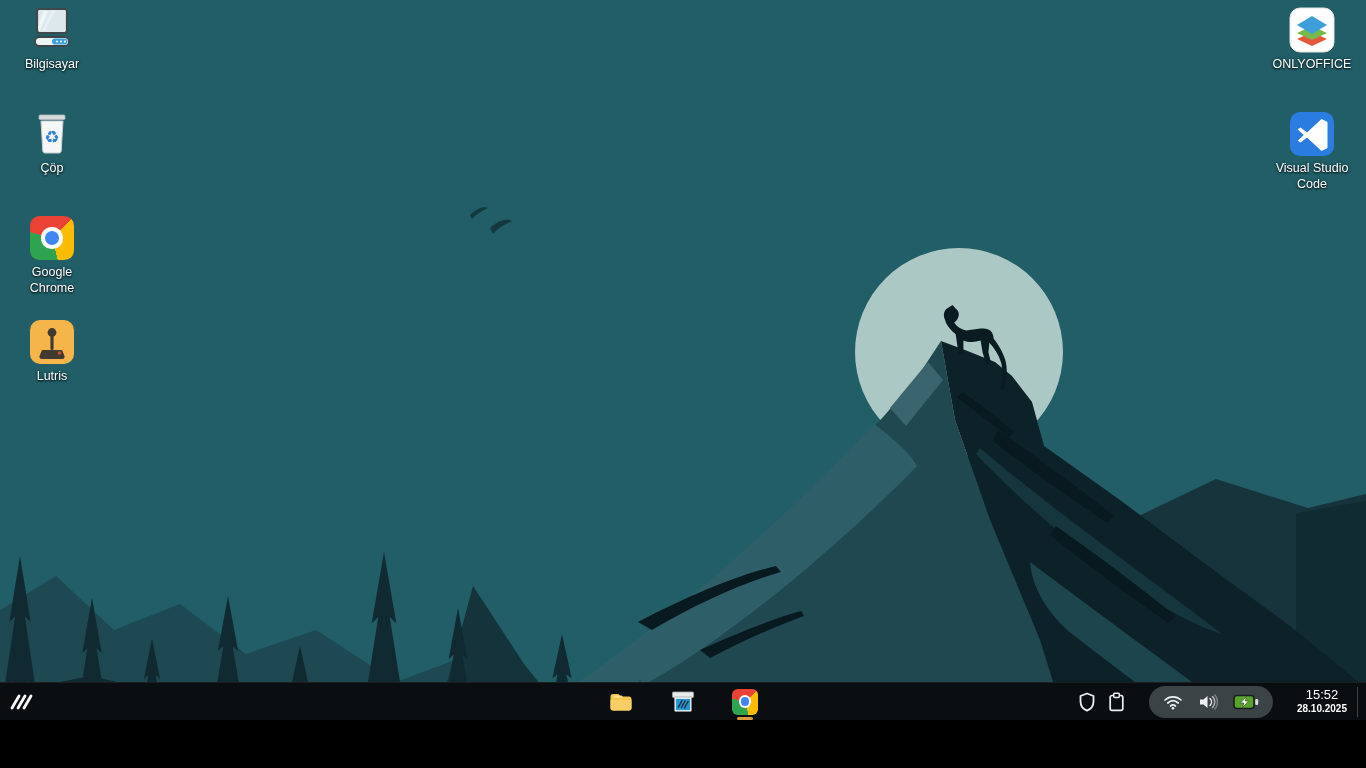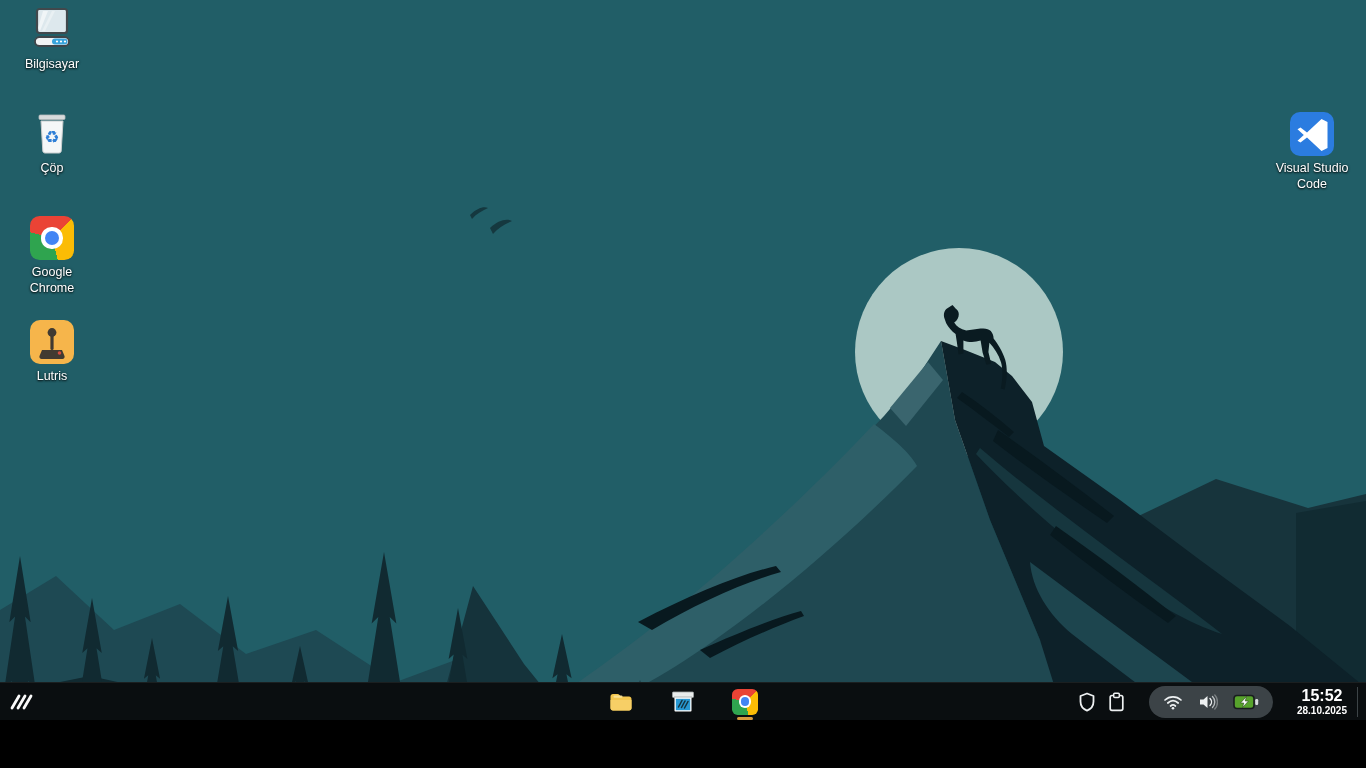--- a/index.html
+++ b/index.html
@@ -31,21 +31,21 @@
   #menu-btn{width:46px;justify-content:flex-start;padding-left:8px;}
   #center-apps{position:absolute;left:50%;transform:translateX(-50%);display:flex;gap:36px;align-items:center;height:38px;}
   .app-btn{position:relative;width:26px;height:38px;display:flex;align-items:center;justify-content:center;}
   .run-underline{position:absolute;left:50%;transform:translateX(-50%);bottom:1px;width:16px;height:3px;
                  border-radius:1.5px;background:var(--underline-accent,#D79B3E);}
   #tray{margin-left:auto;display:flex;align-items:center;height:38px;}
   .tray-btn{width:30px;height:38px;display:flex;align-items:center;justify-content:center;}
   #tray-pill{display:flex;align-items:center;gap:15px;height:32px;padding:0 14px;border-radius:16px;
              background:var(--tray-pill,#3C4347);margin-left:17px;}
   #clock{margin:0 10px 0 24px;text-align:center;color:#fff;line-height:1.15;}
-  #clock .t{font-size:16px;font-weight:bold;}
+  #clock .t{font-size:13px;font-weight:normal;}
   #clock .d{font-size:10px;font-weight:bold;}
   #tb-sep{width:1px;height:30px;background:#3D4447;}
   #show-desktop{width:8px;height:38px;}
 </style>
 </head>
 <body>
 
 <div id="screen">
 
   <svg id="wallpaper" viewBox="0 0 1366 768" width="1366" height="768" aria-hidden="true">
@@ -125,20 +125,31 @@
         <rect x="2" y="2" width="44" height="44" rx="10" style="fill:var(--lutris-yellow,#F6B54B)"></rect>
         <path d="M14 32 L34 32 L36.5 38 C37 39.5 36 41 34.5 41 L13.5 41 C12 41 11 39.5 11.5 38 Z" style="fill:var(--lutris-dark,#413A31)"></path>
         <rect x="22.4" y="17" width="3.2" height="15" rx="1.6" style="fill:var(--lutris-dark,#413A31)"></rect>
         <circle cx="24" cy="14.5" r="4.4" style="fill:var(--lutris-dark,#413A31)"></circle>
         <circle cx="31.5" cy="35" r="1.8" fill="#D64B3F"></circle>
       </svg>
     </div>
     <div class="di-label">Lutris</div>
   </div>
 
+  <div class="cell cR0">
+    <div class="icon-box">
+      <svg width="48" height="48" viewBox="0 0 48 48">
+        <rect x="2" y="2" width="44" height="44" rx="10" fill="#fff" stroke="#E1E4E5"></rect>
+        <polygon points="24,26 39,33 24,40 9,33" style="fill:var(--onlyoffice-red,#E2573D)"></polygon>
+        <polygon points="24,20 39,27 24,34 9,27" style="fill:var(--onlyoffice-green,#74B949)"></polygon>
+        <polygon points="24,10 39,19 24,28 9,19" style="fill:var(--onlyoffice-blue,#3E9FD8)"></polygon>
+      </svg>
+    </div>
+    <div class="di-label">ONLYOFFICE</div>
+  </div>
 
   <div class="cell cR1">
     <div class="icon-box">
       <svg width="48" height="48" viewBox="0 0 48 48">
         <rect x="2" y="2" width="44" height="44" rx="10" style="fill:var(--vscode-blue,#2B7CE0)"></rect>
         <path d="M33.5 9 L19 22.6 L12.5 17.6 L9.5 19.3 L15.8 25 L9.5 30.7 L12.5 32.4 L19 27.4 L33.5 41 L39.5 38 L39.5 12 Z" fill="#fff"></path>
       </svg>
     </div>
     <div class="di-label">Visual Studio Code</div>
   </div>

